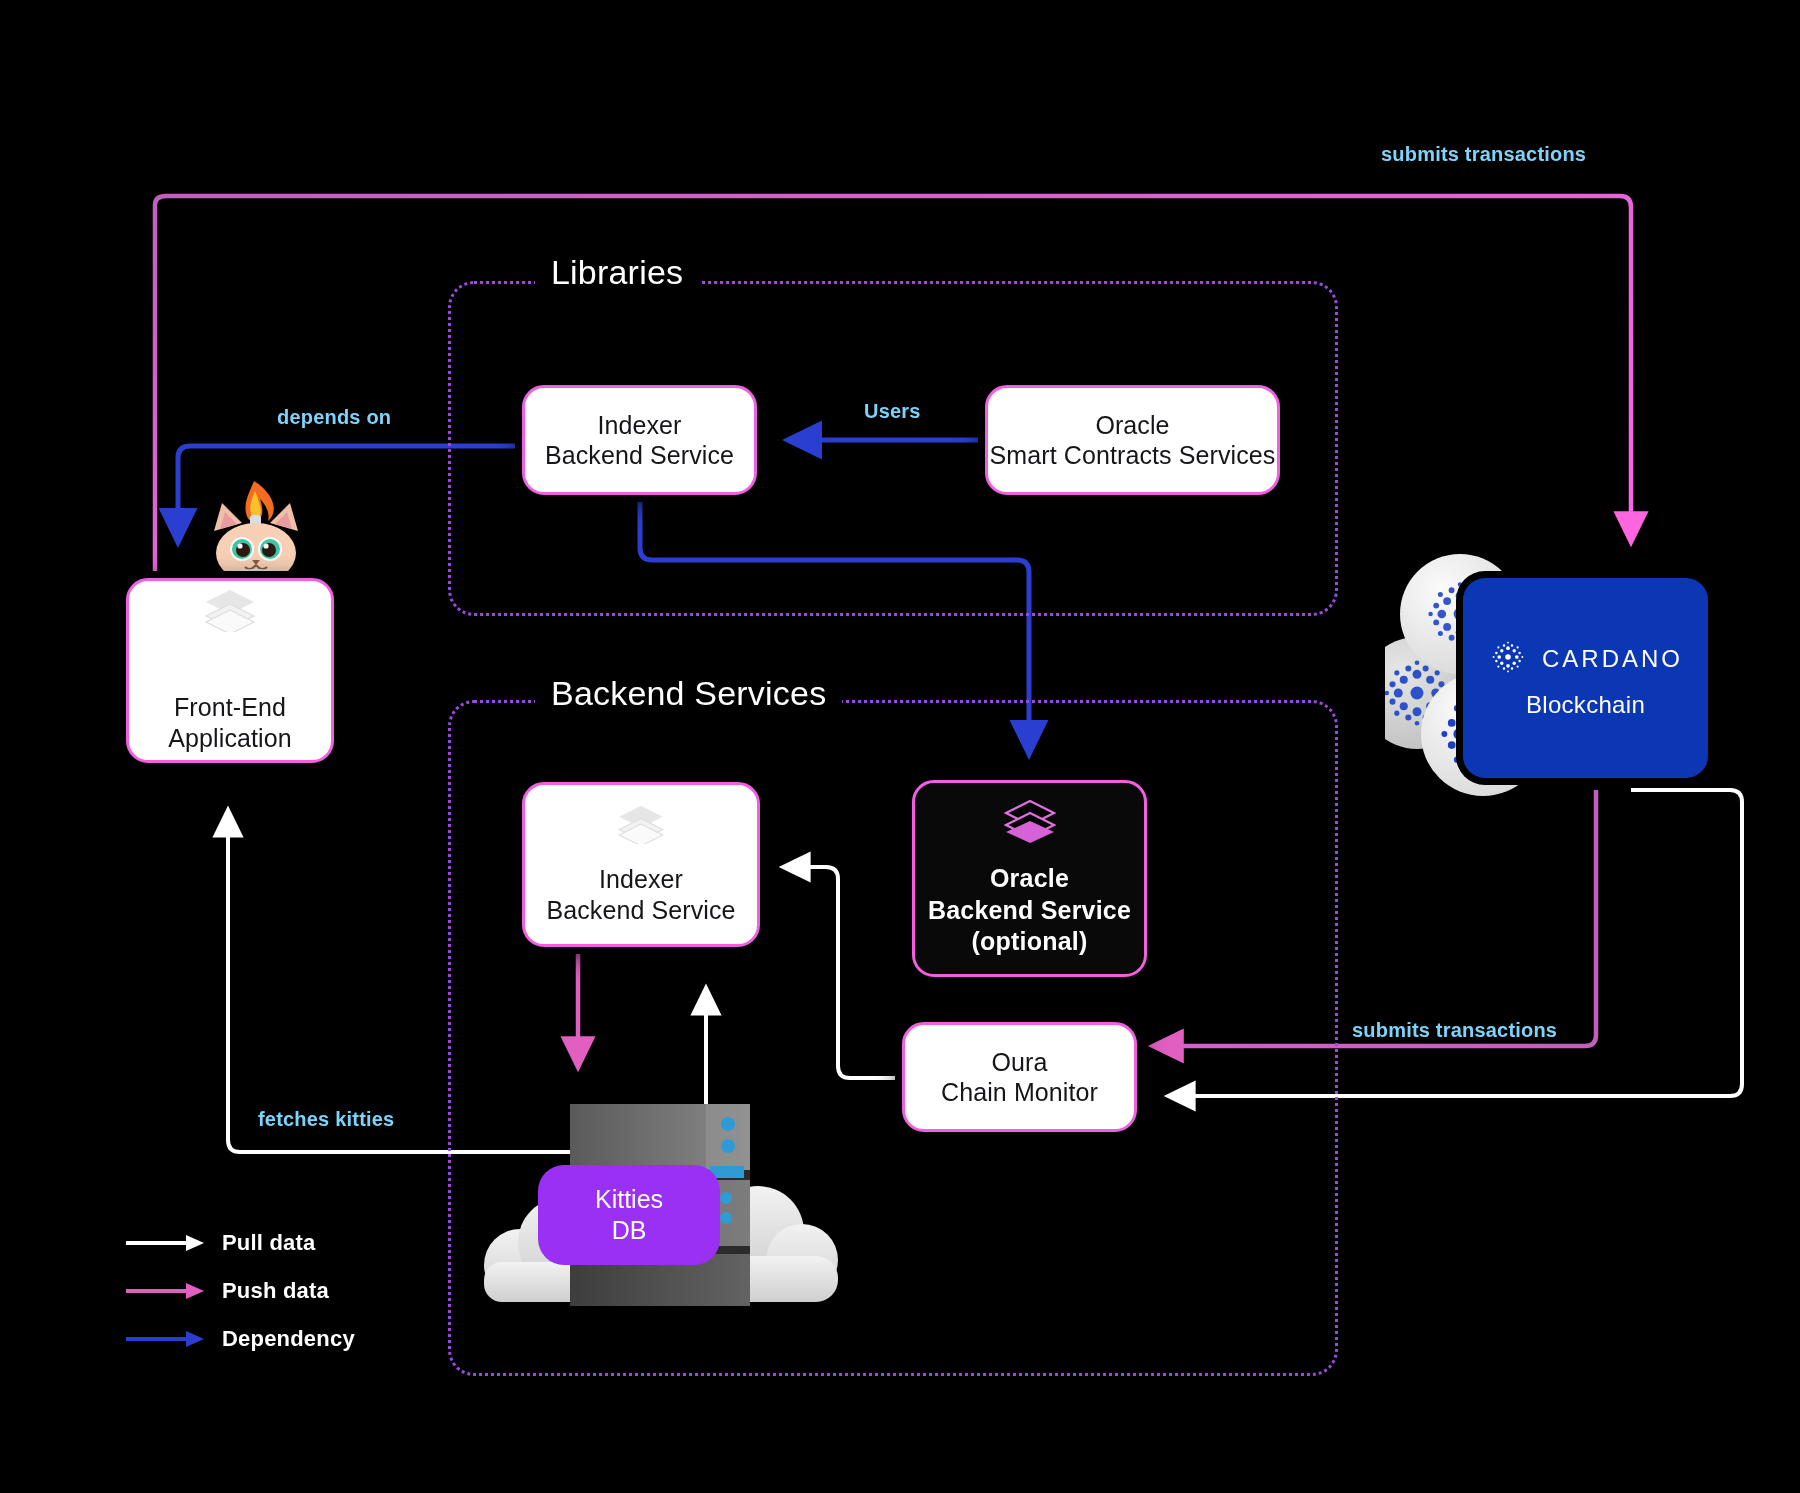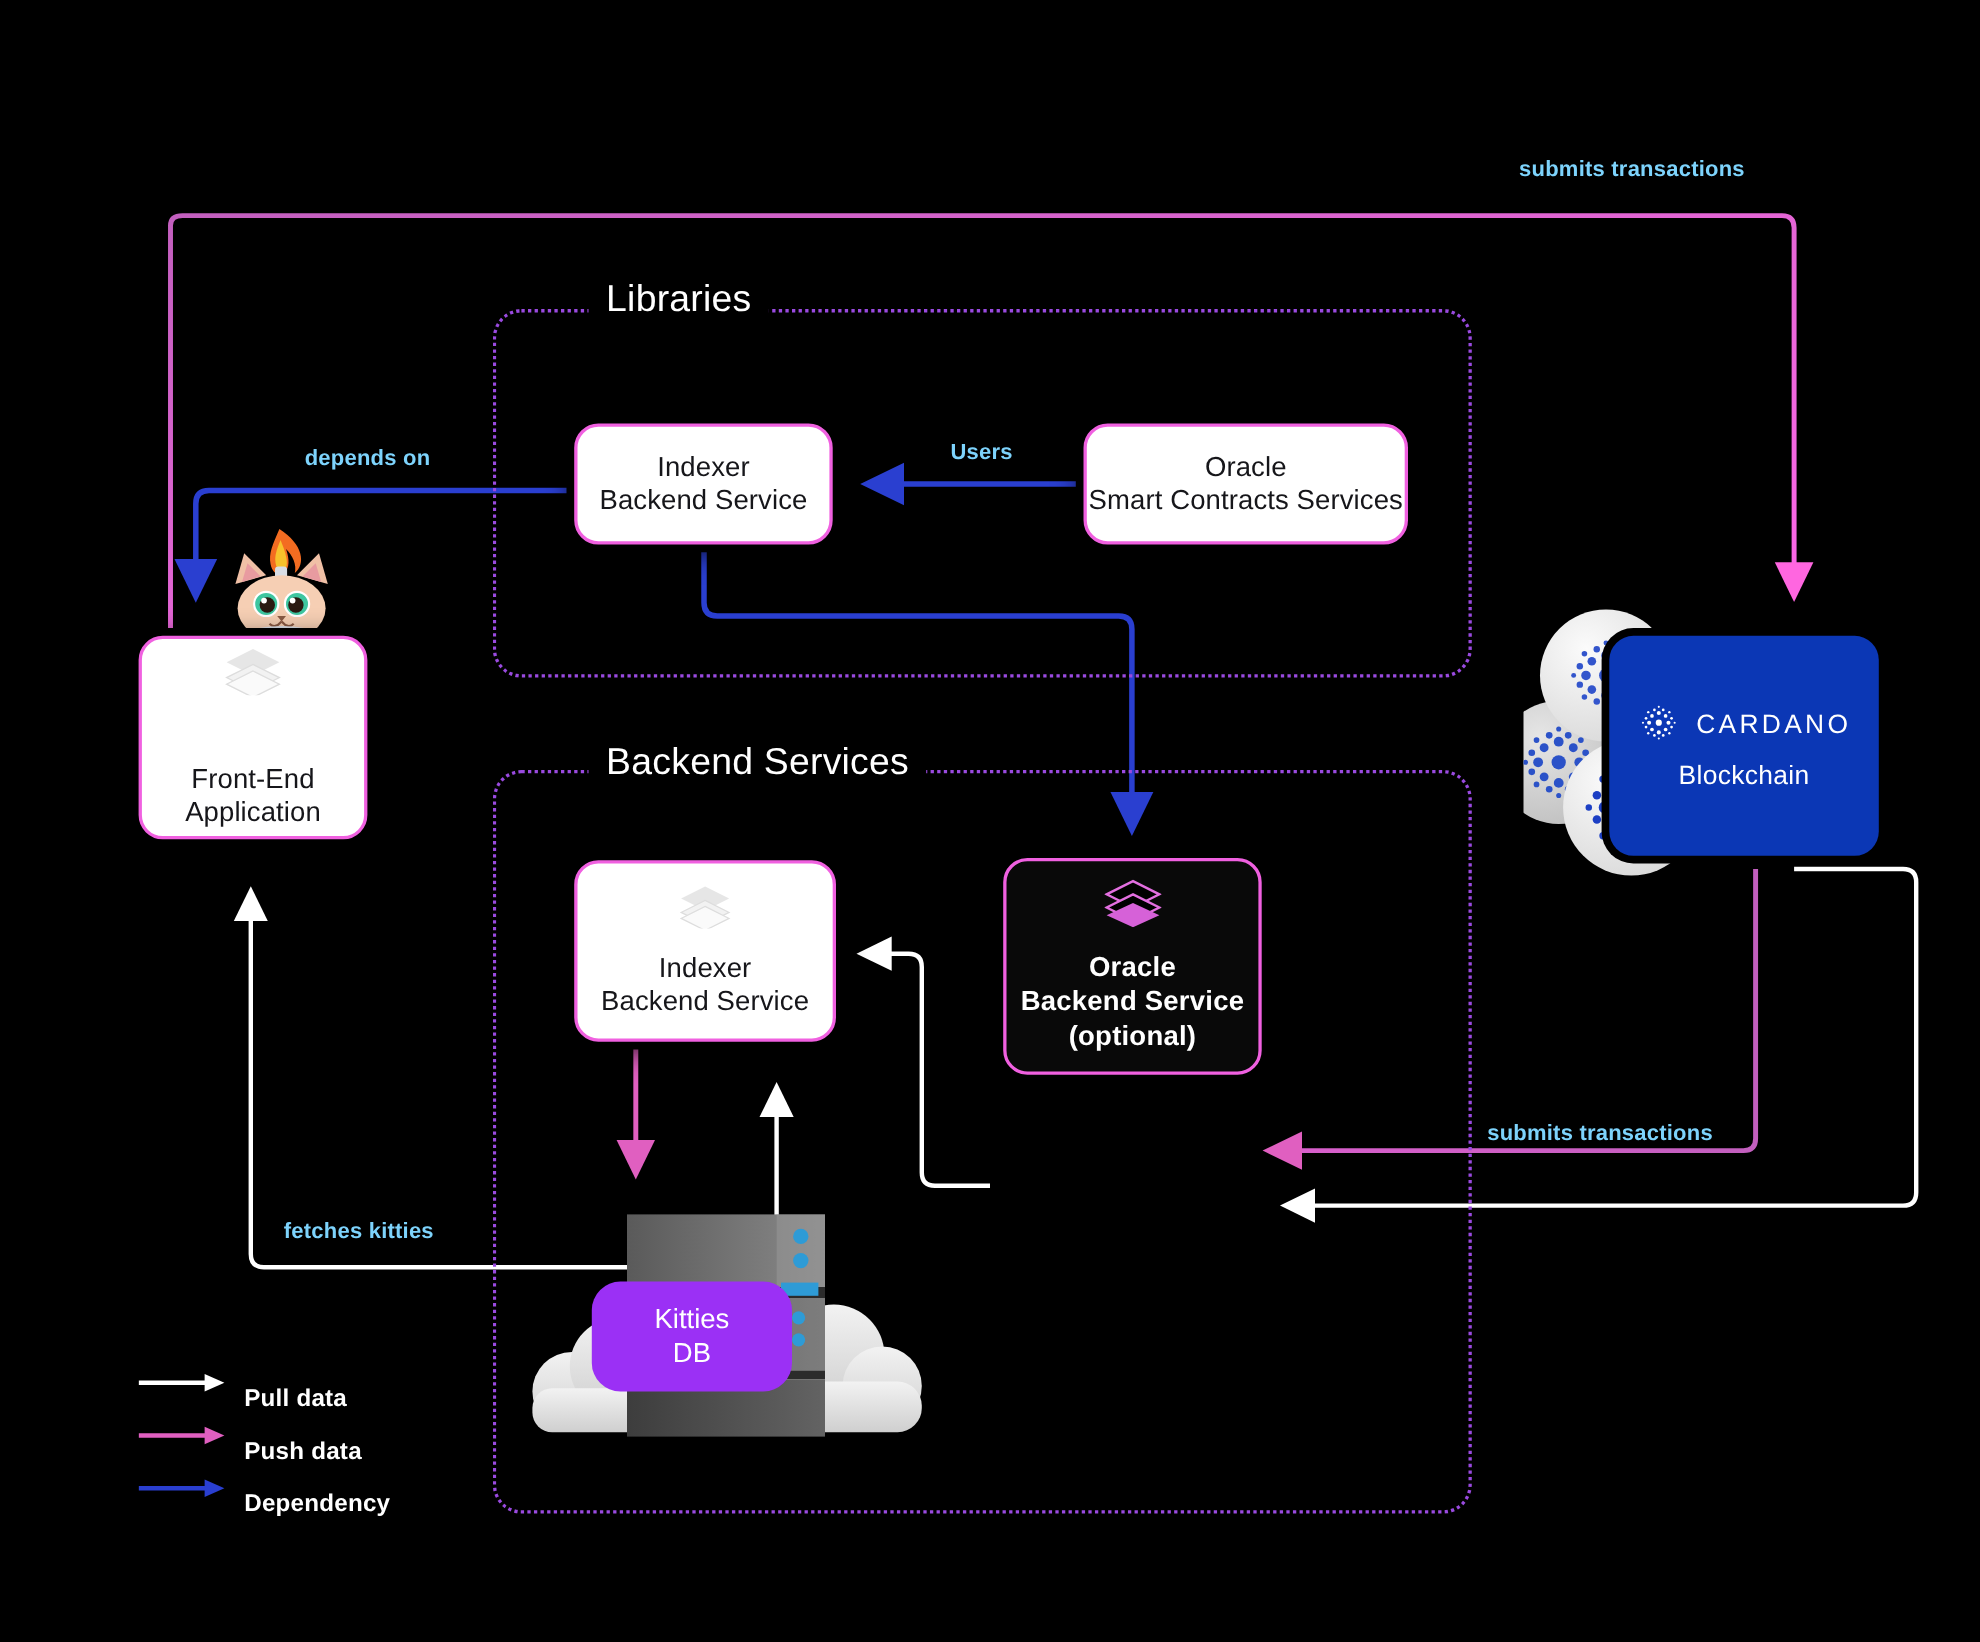--- a/index.html
+++ b/index.html
@@ -152,21 +152,20 @@
     display: flex;
     align-items: center;
   }
   .legend-text {
     color: #ffffff;
     font-size: 22px;
     font-weight: 700;
     letter-spacing: 0.2px;
     margin-left: 16px;
     white-space: nowrap;
-    margin-top: 28px;
   }
   .cat { position: absolute; }
 </style>
 </head>
 <body>
 
 <div id="stage">
 
   <svg class="edges" viewBox="0 0 1800 1493">
     <defs>
@@ -338,20 +337,26 @@
         <path d="M26 22 L50 33 L26 44 L2 33 Z" fill="#d661d8"></path>
       </svg>
     </span>
     <div class="node-label">
       <div>Oracle</div>
       <div>Backend Service</div>
       <div>(optional)</div>
     </div>
   </div>
 
+  <div class="node node-light" style="left:902px; top:1022px; width:235px; height:110px;">
+    <div class="node-label">
+      <div>Oura</div>
+      <div>Chain Monitor</div>
+    </div>
+  </div>
 
   <div style="position:absolute; left:470px; top:1100px; width:380px; height:210px;">
     <svg width="380" height="210" viewBox="0 0 380 210">
       <defs>
         <linearGradient id="rackTop" x1="0" y1="0" x2="1" y2="0">
           <stop offset="0" stop-color="#5a5a5a"></stop>
             <stop offset="1" stop-color="#8a8a8a"></stop>
         </linearGradient>
         <linearGradient id="rackMid" x1="0" y1="0" x2="1" y2="0">
           <stop offset="0" stop-color="#4a4a4a"></stop>

